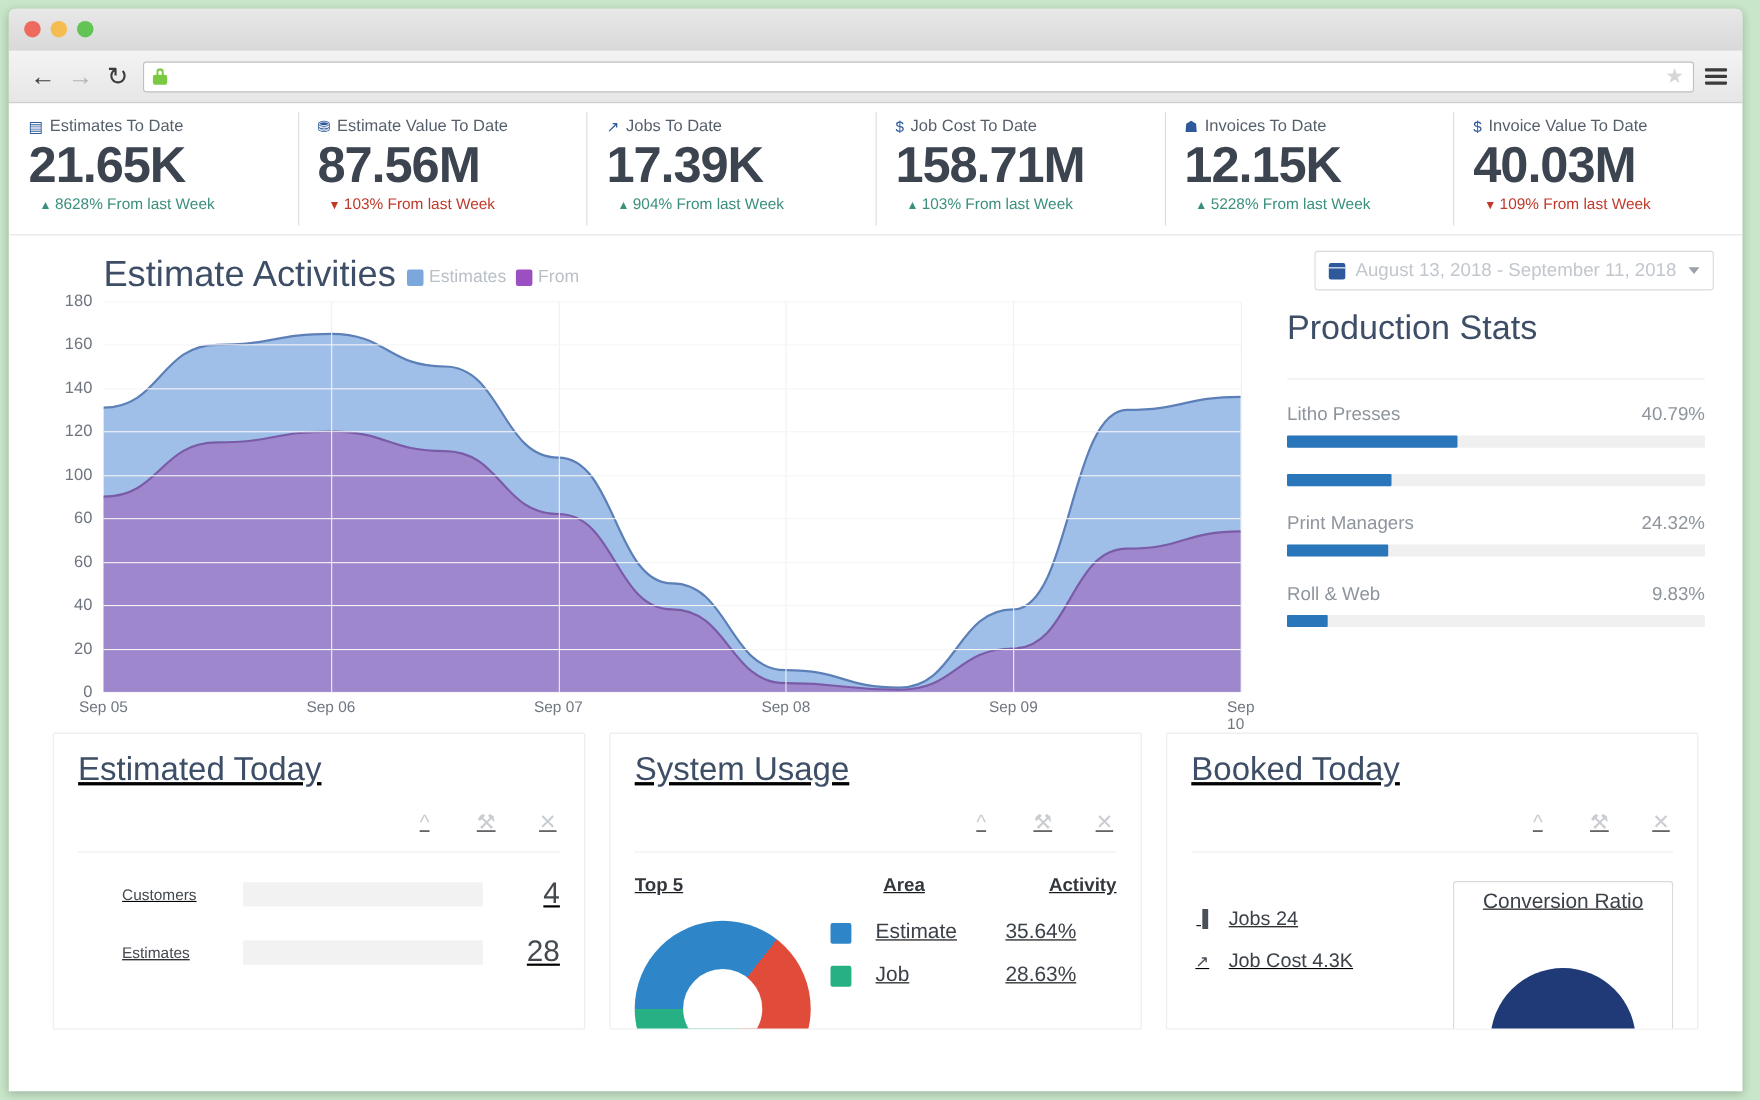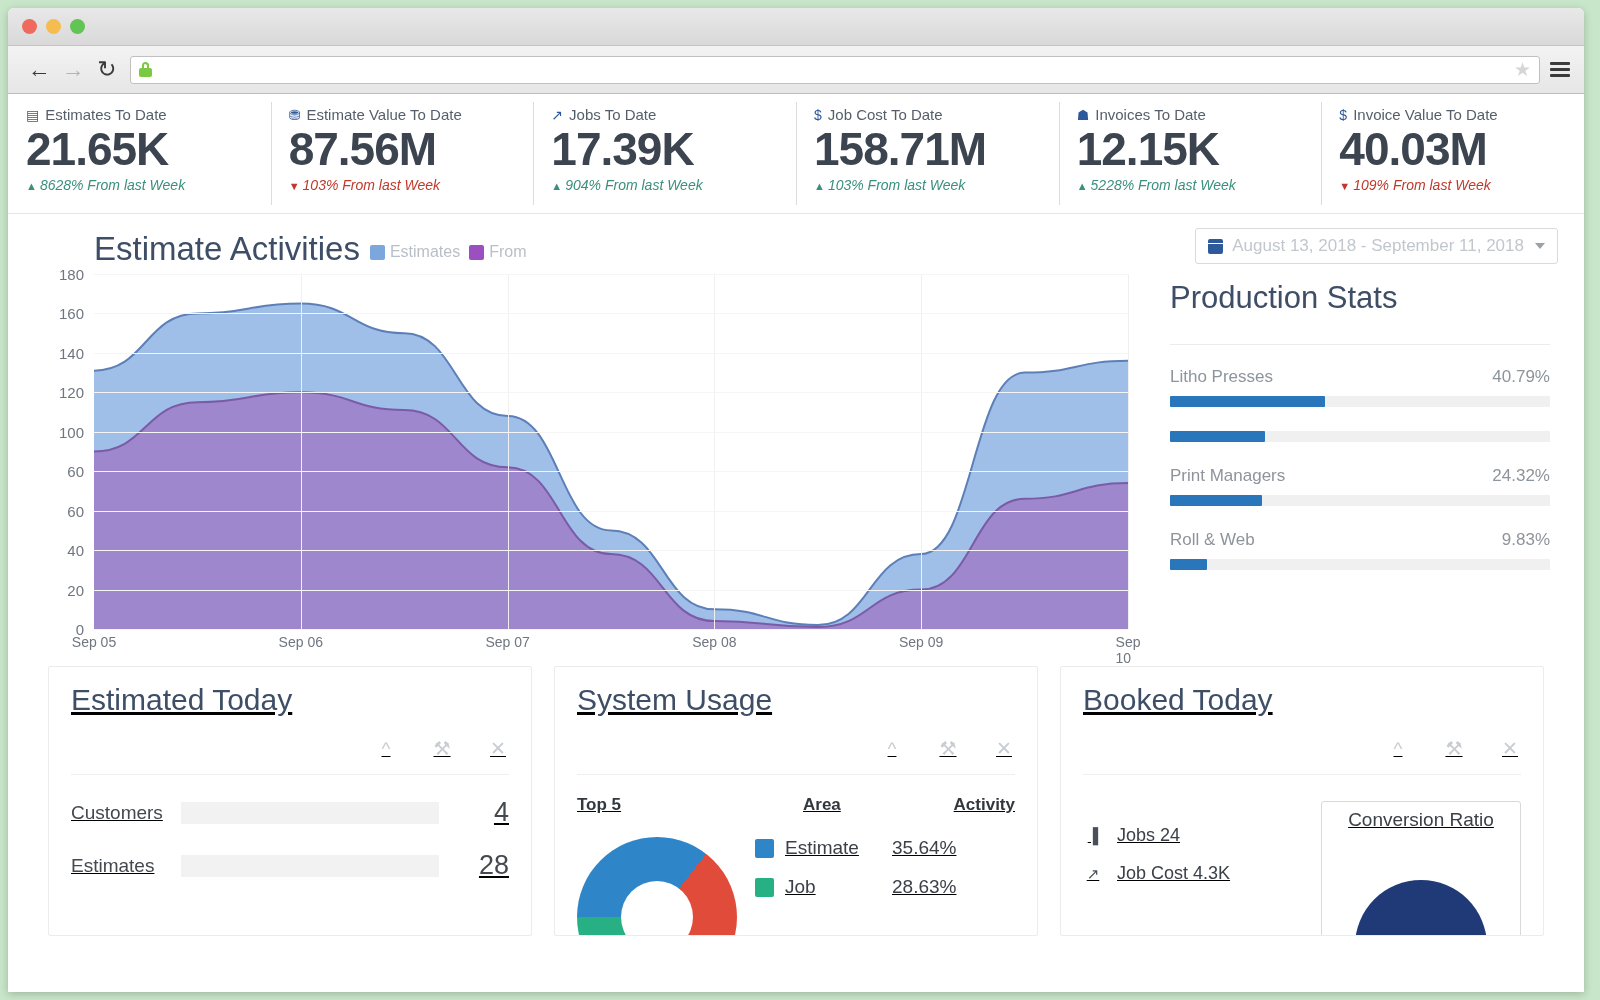--- a/index.html
+++ b/index.html
@@ -79,21 +79,21 @@
   }
   .kpi-head {
     font-size: 15px; color: #555f6b; display: flex; align-items: center; gap: 6px;
     white-space: nowrap;
   }
   .kpi-ic { color: #2e5a9c; font-size: 14px; display: inline-flex; }
   .kpi-val {
     font-size: 46px; font-weight: bold; color: #3c4450; letter-spacing: -1px;
     line-height: 1.05; margin-top: 2px;
   }
-  .kpi-sub { font-size: 14px; font-style: italic; margin-top: 4px; white-space: nowrap; }
+  .kpi-sub { font-size: 14px; margin-top: 4px; white-space: nowrap; margin-left: 10px; }
   .kpi-sub.up { color: #3a8f7d; }
   .kpi-sub.down { color: #c0392b; }
   .tri { font-size: 11px; margin-right: 3px; }
 
   
   .chartblock { position: relative; padding: 14px 0 0 0; }
   .chart-head { display: flex; align-items: flex-end; padding: 0 26px 0 86px; }
   .chart-title { font-size: 33px; color: #3d4e66; font-weight: normal; }
   .legend { display: flex; align-items: center; gap: 9px; margin: 0 0 7px 10px; }
   .legend-item { display: flex; align-items: center; gap: 5px; }
@@ -137,37 +137,37 @@
   .panel {
     flex: 1; background: #fff; border: 1px solid #ececec; border-radius: 2px;
     height: 270px; padding: 16px 22px 0 22px; position: relative; overflow: hidden;
   }
   .panel h3 { font-size: 30px; color: #3d4e66; font-weight: normal; }
   .panel-tools { display: flex; gap: 34px; justify-content: flex-end; margin-top: 22px; color: #c9cdd2; }
   .ptool { font-size: 19px; line-height: 1; width: 22px; text-align: center; }
   .panel-sep { height: 1px; background: #eeeeee; margin-top: 16px; }
 
   .row-metric { display: flex; align-items: center; margin-top: 22px; }
-  .row-metric .lbl { width: 110px; font-size: 19px; color: #43494f; }
+  .row-metric .lbl { width: 110px; font-size: 14px; color: #43494f; margin-left: 40px; }
   .row-metric .track { flex: 1; height: 22px; background: #f2f2f2; }
   .row-metric .fill { height: 22px; background: #2a76bb; }
   .row-metric .num { width: 70px; text-align: right; font-size: 27px; color: #43494f; }
 
   .su-head { display: flex; margin-top: 20px; font-size: 17px; font-weight: bold; color: #32383e; }
   .su-head .c1 { flex: 1; }
   .su-head .c2 { width: 120px; }
   .su-head .c3 { width: 92px; text-align: right; }
   .su-body { display: flex; margin-top: 22px; }
   .donut { width: 160px; height: 160px; flex: none; position: relative; }
   .donut .hole {
     position: absolute; left: 50%; top: 50%; width: 72px; height: 72px;
     background: #fff; border-radius: 50%; transform: translate(-50%,-50%);
   }
   .su-legend { flex: 1; padding-left: 18px; }
-  .su-li { display: flex; align-items: center; gap: 11px; margin-bottom: 17px; }
+  .su-li { display: flex; align-items: center; gap: 22px; margin-bottom: 17px; }
   .su-li .sw { width: 19px; height: 19px; border-radius: 2px; flex: none; }
   .su-li .nm { font-size: 19px; color: #3b4148; width: 96px; }
   .su-li .pc { font-size: 19px; color: #3b4148; }
 
   .bt-body { display: flex; margin-top: 26px; }
   .bt-list { flex: 1; padding-top: 24px; }
   .bt-li { display: flex; align-items: center; gap: 14px; margin-bottom: 17px; font-size: 18px; color: #3b4148; }
   .bt-ic { color: #4a5058; font-size: 15px; width: 20px; display: inline-flex; justify-content: center;}
   .convbox {
     width: 200px; height: 140px; border: 1px solid #d9d9d9; border-radius: 3px;

